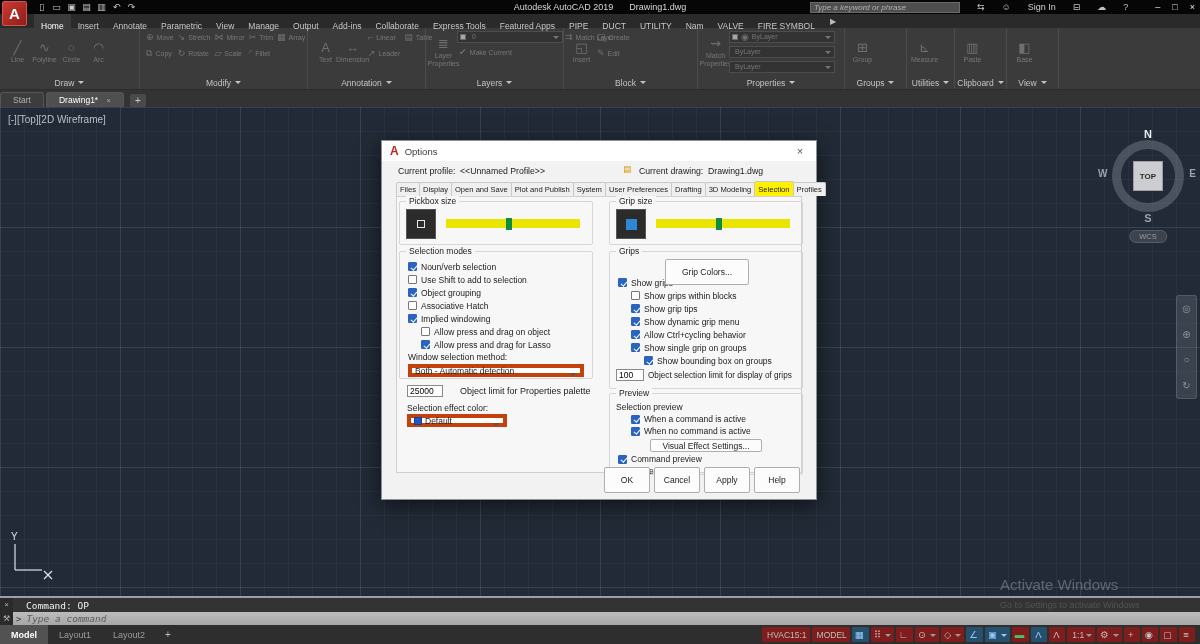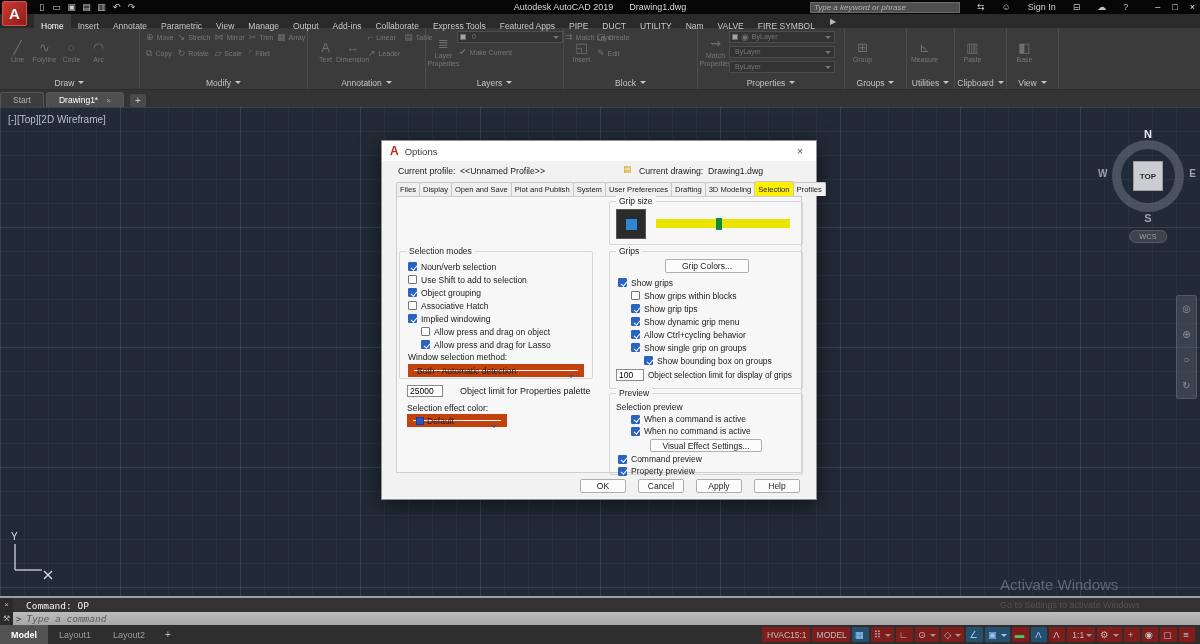--- a/index.html
+++ b/index.html
@@ -127,37 +127,37 @@
   .grip-square{position:absolute;left:9px;top:9px;width:11px;height:11px;background:#2f86d3}
   .slider{position:absolute;left:46px;right:12px;top:17px;height:9px;background:#e9e400}
   .slider-thumb{position:absolute;left:45%;top:-1.5px;width:6px;height:12px;background:#0f8a42}
   .cbrow{display:flex;align-items:center;gap:4px;height:13px;padding-left:8px;font-size:8.5px;white-space:nowrap}
   .cbrow-sm{height:12px}
   .cb{width:9px;height:9px;border:1px solid #777;background:#fff;position:relative;flex:none;border-radius:1px}
   .cb.checked{background:#2a63c0;border-color:#2a63c0}
   .cb.checked::after{content:"";position:absolute;left:2.5px;top:0.5px;width:2.5px;height:5px;border:solid #fff;border-width:0 1.4px 1.4px 0;transform:rotate(40deg)}
   .ind1{margin-left:13px}.ind2{margin-left:26px}
   .sel-method-label{padding-left:8px;height:12px;display:flex;align-items:center;font-size:8.5px}
-  .selectbox{position:relative;height:13px;border:6px solid #c2410c;background:#fff;display:flex;align-items:center;gap:3px;padding:0 14px 0 3px;font-size:8.5px;white-space:nowrap}
+  .selectbox{position:relative;height:13px;border:4px solid #c2410c;background:#fff;display:flex;align-items:center;gap:3px;padding:0 14px 0 3px;font-size:8.5px;white-space:nowrap}
   .selectbox::after{content:"";position:absolute;right:4px;top:5px;border:3px solid transparent;border-top-color:#555}
   .sel-method-box{margin:1px 8px 0}
-  .dlg-btn{height:14px;border:1px solid #aeaeae;background:#fcfcfc;border-radius:2px;font-size:8.5px;display:flex;align-items:center;justify-content:center;white-space:nowrap}
+  .dlg-btn{height:26px;border:1px solid #aeaeae;background:#fcfcfc;border-radius:2px;font-size:8.5px;display:flex;align-items:center;justify-content:center;white-space:nowrap}
   .limit-row{position:absolute;left:2px;top:188px;display:flex;align-items:center;gap:17px;padding-left:8px;white-space:nowrap}
   .numfield{width:36px;height:12px;border:1px solid #8a8a8a;background:#fff;font-size:8.5px;padding:0 2px;font-family:inherit}
   .effect-label{position:absolute;left:10px;top:206px;font-size:8.5px}
   .effect-select{position:absolute;left:10px;top:217px;width:100px}
   .swatch-blue{width:8px;height:8px;background:#2356c5;border:1px solid #1a3f92;flex:none}
   .ctx-btn{position:absolute;left:42px;top:15px;width:110px}
   .gripcolors-btn{position:absolute;left:55px;top:7px;width:84px}
   .grips-limit{display:flex;align-items:center;gap:4px;padding-left:6px;margin-top:2px;white-space:nowrap}
   .grips-limit .numfield{width:28px}
   .grips-limit span{font-size:8.2px}
   .pv-sub{padding-left:6px;height:12px;display:flex;align-items:center;font-size:8.5px}
   .vfx-btn{margin:2px auto 1px;width:112px;height:13px}
-  .dlg-buttons{position:absolute;right:16px;bottom:6px;display:flex;gap:12px}
+  .dlg-buttons{position:absolute;right:16px;bottom:6px;display:flex;gap:4px}
   .dlg-buttons .dlg-btn{width:46px}
 </style>
 </head>
 <body>
 
 <div class="titlebar">
   <div class="acad-logo">A</div>
   <div class="qat">
 
   <span class="qi">▯</span>
@@ -575,20 +575,29 @@
       <div class="dtab">System</div>
       <div class="dtab">User Preferences</div>
       <div class="dtab">Drafting</div>
       <div class="dtab">3D Modeling</div>
       <div class="dtab active">Selection</div>
       <div class="dtab">Profiles</div>
     </div>
 
   <div class="dlg-body">
 
+    <div class="grp grp-pickbox">
+      <span class="grp-label">Pickbox size</span>
+      <div class="preview-box">
+          <div class="pick-square"></div>
+        </div>
+      <div class="slider">
+          <div class="slider-thumb"></div>
+        </div>
+    </div>
 
     <div class="grp grp-gripsize">
       <span class="grp-label">Grip size</span>
       <div class="preview-box">
           <div class="grip-square"></div>
         </div>
       <div class="slider">
           <div class="slider-thumb"></div>
         </div>
     </div>

